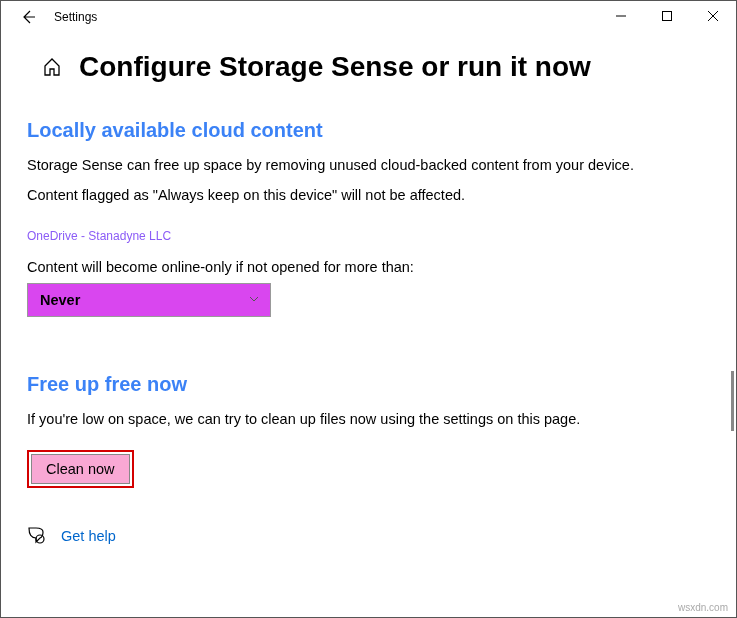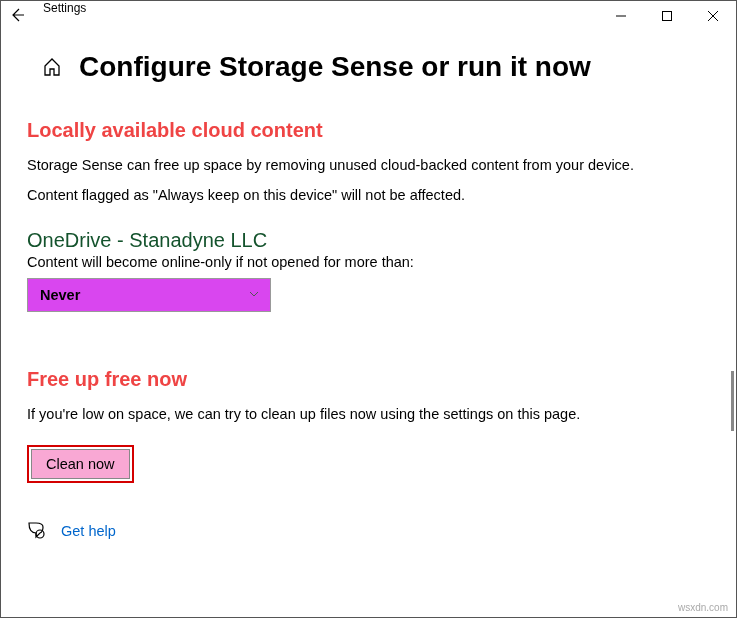--- a/index.html
+++ b/index.html
@@ -14,21 +14,22 @@
     .window-border {
       width: 737px;
       height: 618px;
       border: 1px solid #555;
       position: relative;
       background: #fff;
     }
     .titlebar {
       height: 32px;
       display: flex;
-      padding-left: 2px;
+      align-items: center;
+      padding-left: 13px;
     }
     .back-btn {
       width: 28px;
       height: 28px;
       display: flex;
       align-items: center;
       justify-content: center;
       font-size: 16px;
       cursor: pointer;
     }
@@ -70,41 +71,41 @@
       font-size: 28px;
       font-weight: 600;
       color: #000;
     }
     .content {
       padding: 28px 26px 0 26px;
     }
     .section-heading {
       font-size: 20px;
       font-weight: 600;
-      color: #ef4444;
+      color: #3b82f6;
       margin-bottom: 14px;
     }
     .body-text {
       font-size: 14.5px;
       color: #000;
       margin-bottom: 10px;
       line-height: 1.35;
     }
     .link {
       font-size: 14.5px;
       color: #0066cc;
       cursor: pointer;
       display: inline-block;
     }
     .subheading {
-      font-size: 20px;
+      font-size: 12px;
       font-weight: 400;
-      color: #14532d;
+      color: #8b5cf6;
       margin-top: 24px;
-      margin-bottom: 2px;
+      margin-bottom: 16px;
     }
     .subtext {
       font-size: 14.5px;
       color: #000;
       margin-bottom: 8px;
     }
     .dropdown {
       width: 244px;
       height: 34px;
       border: 1px solid #999;

